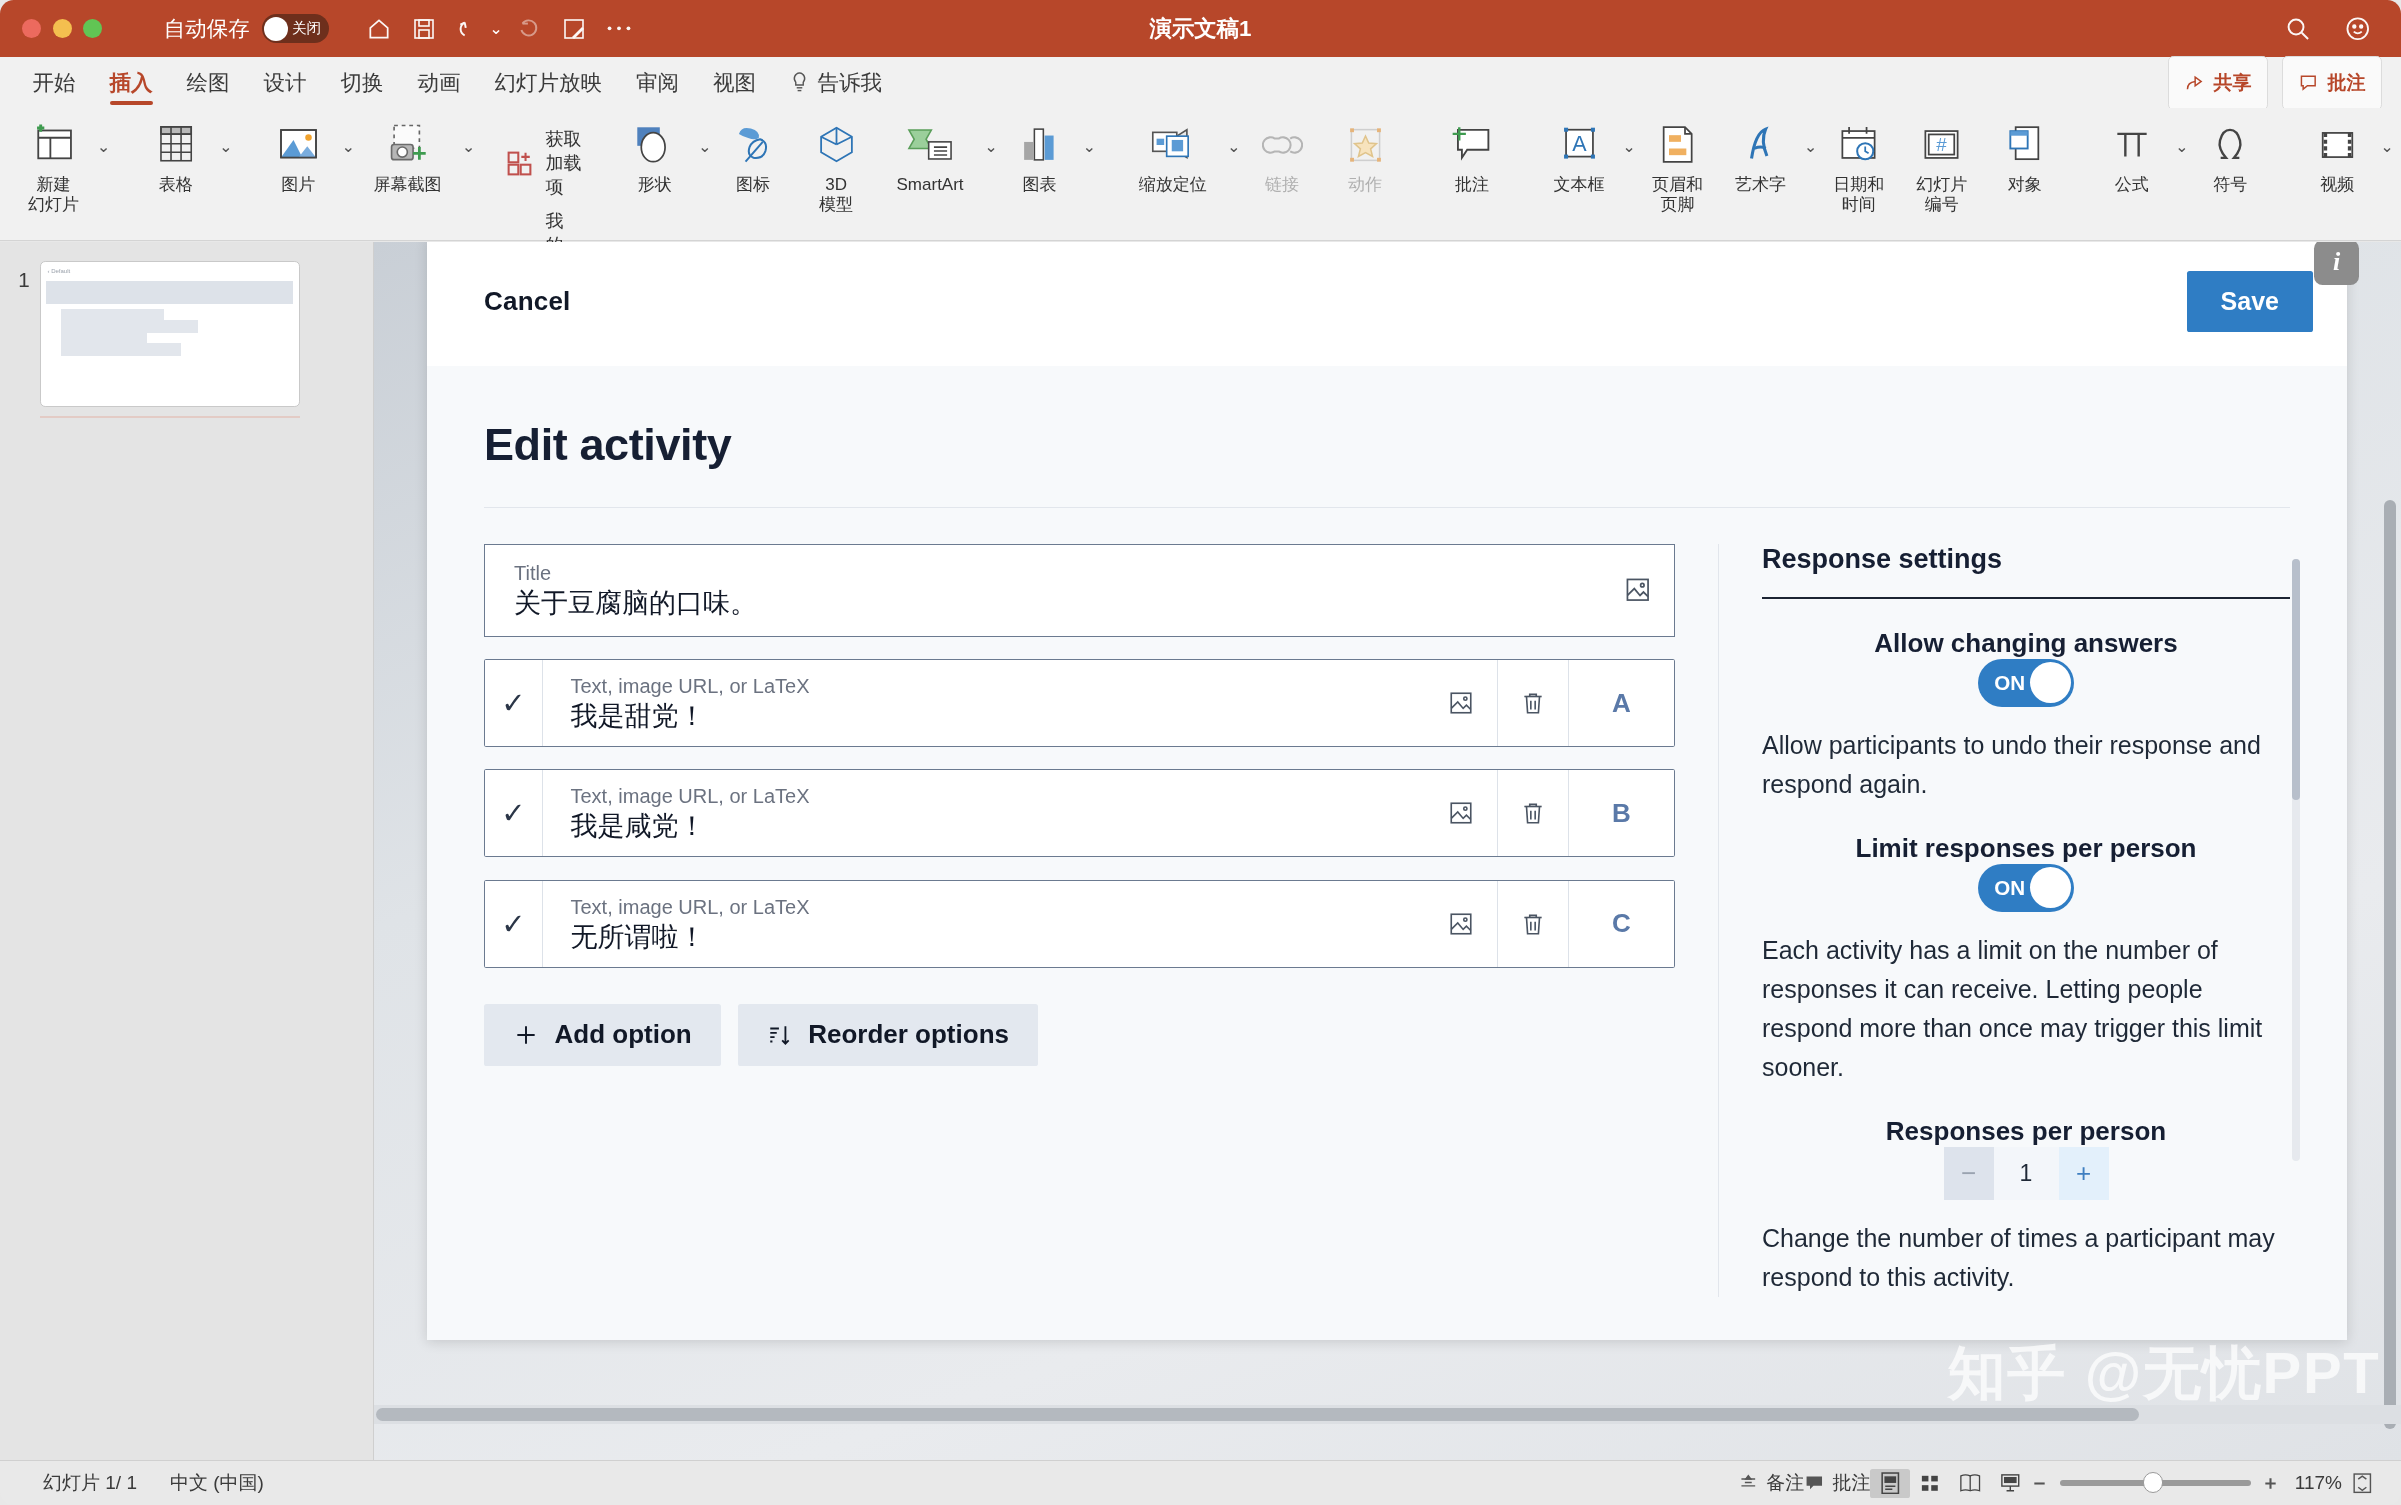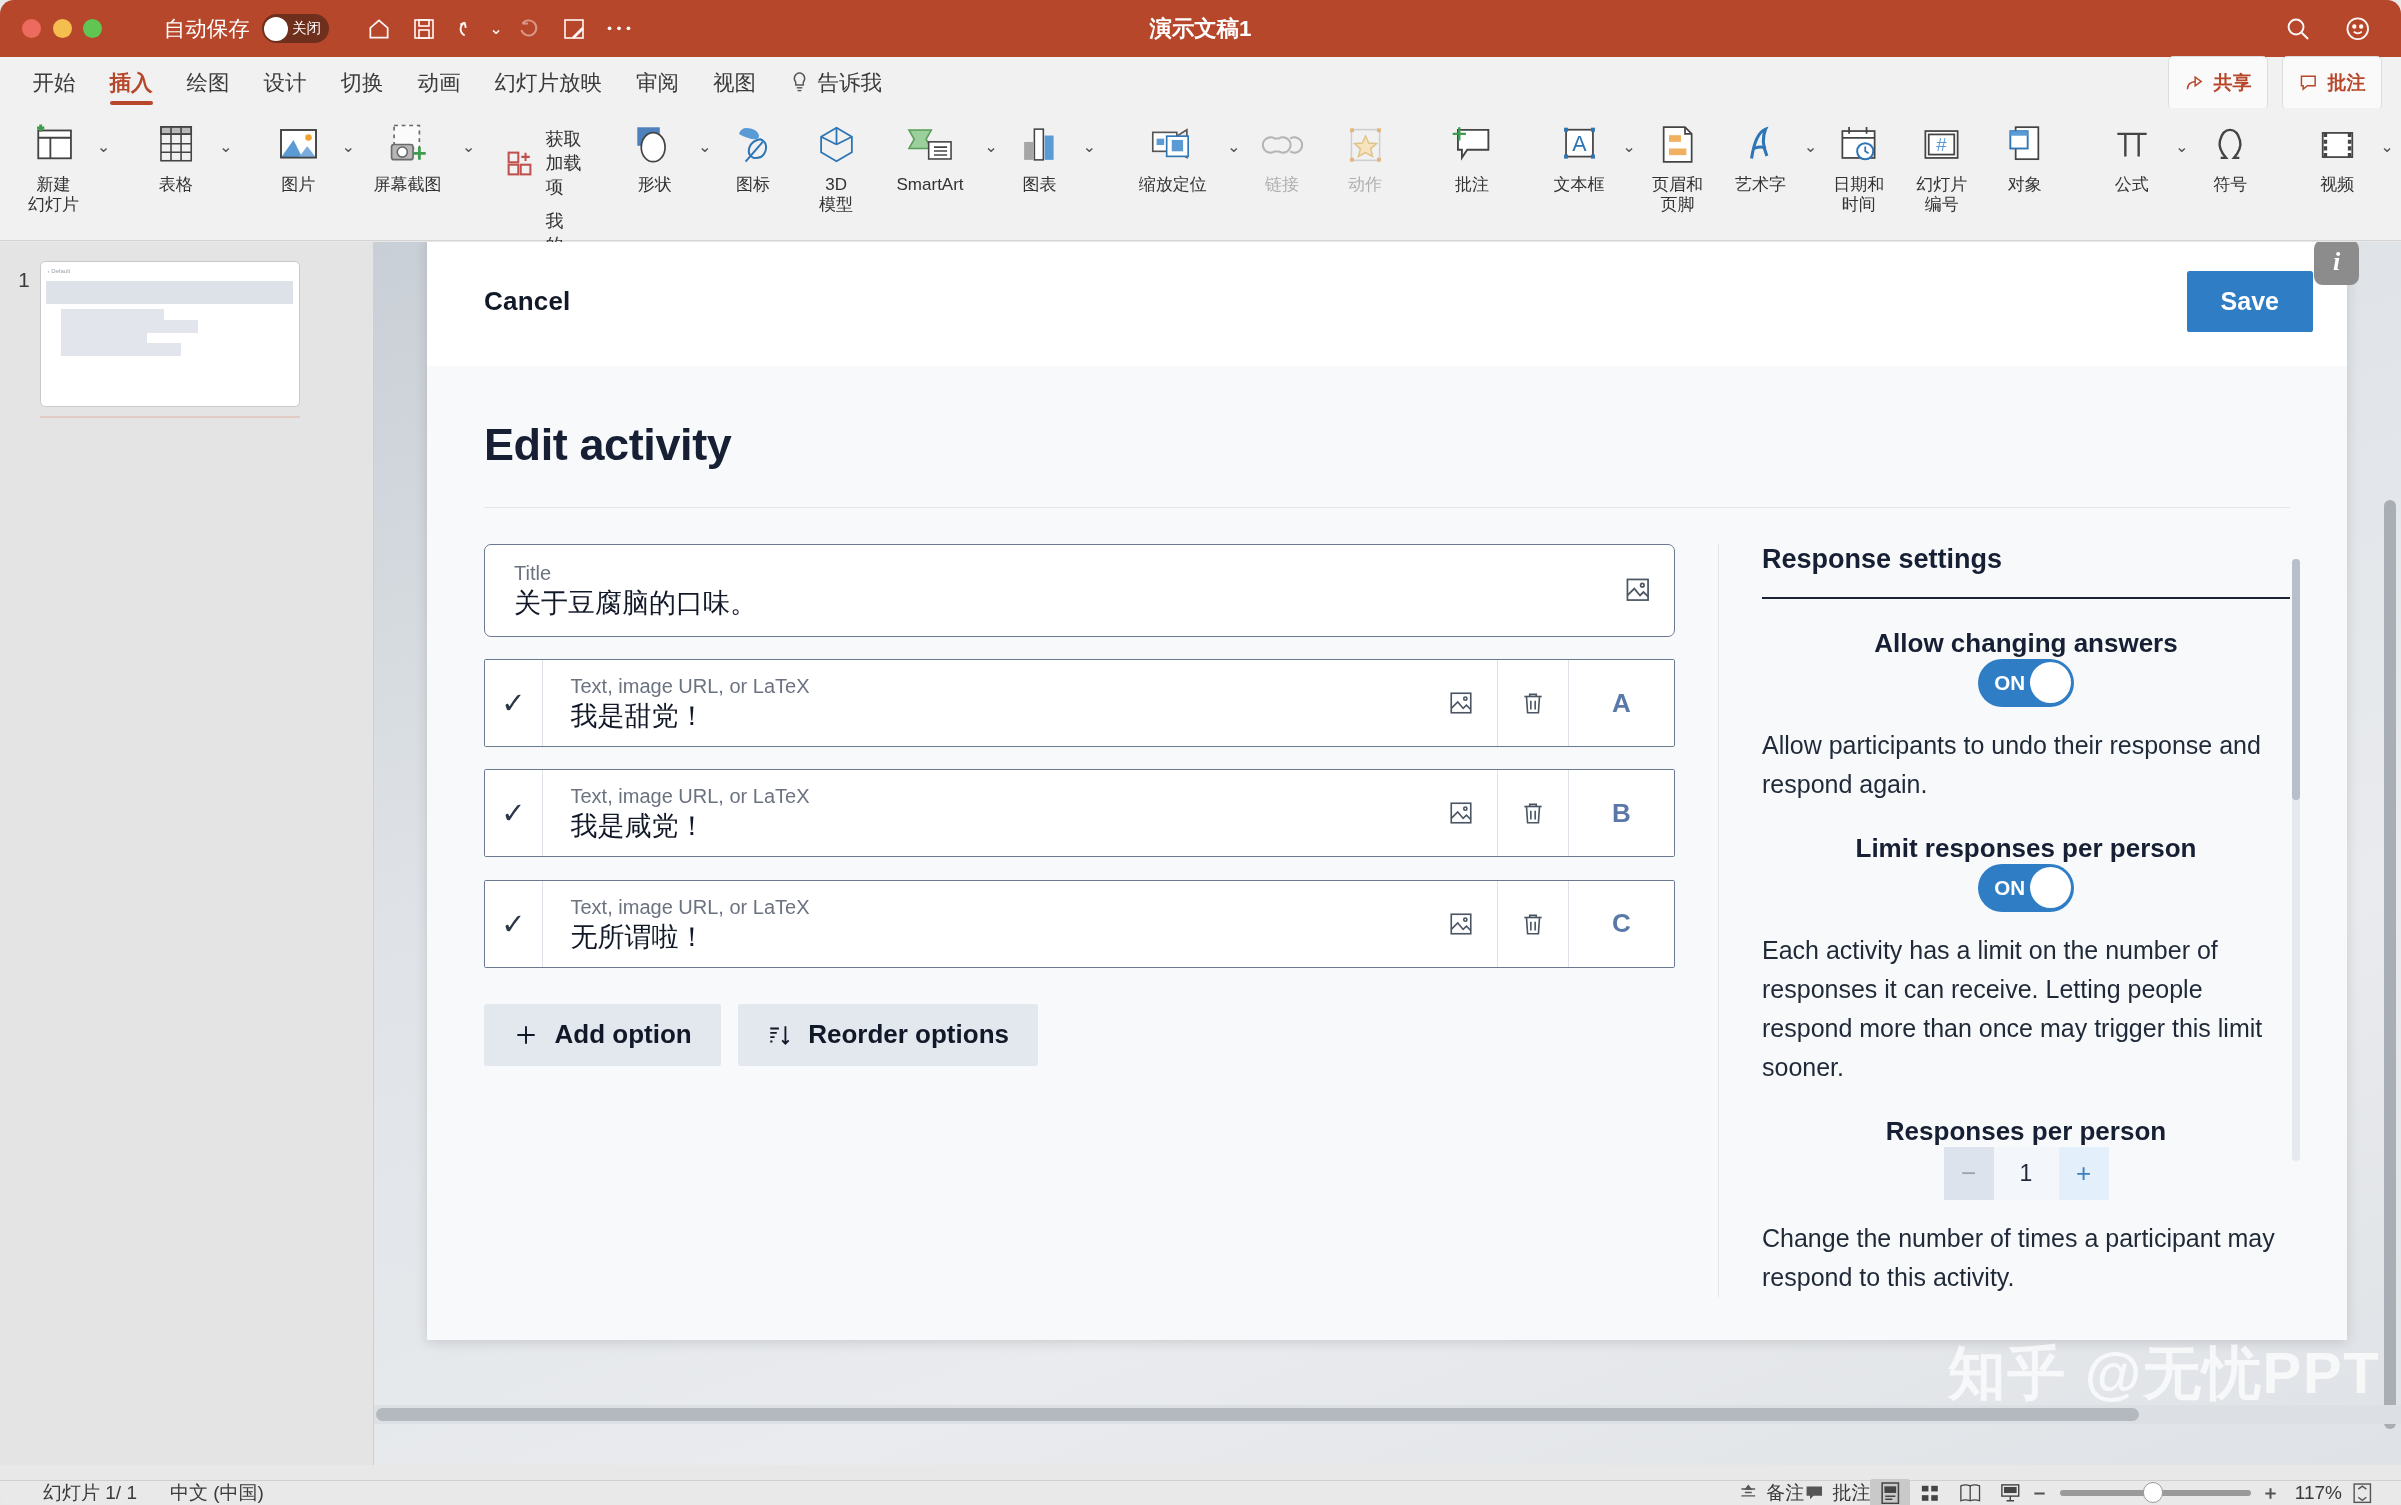--- a/index.html
+++ b/index.html
@@ -137,21 +137,21 @@
   }
   .dlg-title {
     font-size: 45px; font-weight: 800; color: #161f33; padding: 53px 0 0 57px; letter-spacing: -0.4px;
   }
   .dlg-rule { margin: 36px 57px 0 57px; height: 0.9px; background: #e2e6ec; }
   .dlg-body { display: flex; padding: 36px 57px 0 57px; gap: 43px; }
   .col-left { width: 1191px; }
   .col-right { flex: 1; position: relative; padding-left: 43px; border-left: 0.9px solid #e2e6ec; }
 
   .field-box {
-    background: #fff; border: 1.7px solid #6b7a90; border-radius: 7px;
+    background: #fff; border: 1.7px solid #6b7a90; border-radius: 0;
     display: flex; align-items: center; height: 93px; padding: 0 0 0 29px;
   }
   .field-inner { flex: 1; display: flex; flex-direction: column; justify-content: center; }
   .field-label { font-size: 20px; color: #6b7280; line-height: 26px; }
   .field-value { font-size: 27px; color: #111827; line-height: 34px; }
   .icon-cell {
     width: 72px; height: 100%; display: flex; align-items: center; justify-content: center;
     color: #4b5563;
   }
   .opt-row {
@@ -222,21 +222,21 @@
     position: absolute; right: 5.2px; top: 258px; height: 929px; width: 12px;
     background: #a9aeb4; border-radius: 6px;
   }
   .watermark {
     position: absolute; right: 20.6px; bottom: 52px; font-size: 58px; font-weight: 700;
     color: rgba(255,255,255,.72); letter-spacing: 1.7px; white-space: nowrap;
   }
 
   
   .statusbar {
-    position: absolute; left: 0; bottom: 0; width: 2401px; height: 25px;
+    position: absolute; left: 0; bottom: 0; width: 2401px; height: 45px;
     background: #e9e9e9; border-top: 0.9px solid #d0d0d0;
     display: flex; align-items: center; padding: 0 19px;
     border-bottom-left-radius: 13.8px; border-bottom-right-radius: 13.8px;
   }
   .sb-left { display: flex; gap: 33px; font-size: 19px; color: #3b3b3b; margin-left: 24px; }
   .sb-right { margin-left: auto; display: flex; align-items: center; }
   .sb-item { display: flex; align-items: center; gap: 7.7px; font-size: 19px; color: #3b3b3b; }
   .view-btn {
     width: 40px; height: 29px; display: flex; align-items: center; justify-content: center;
     border-radius: 2.6px;

